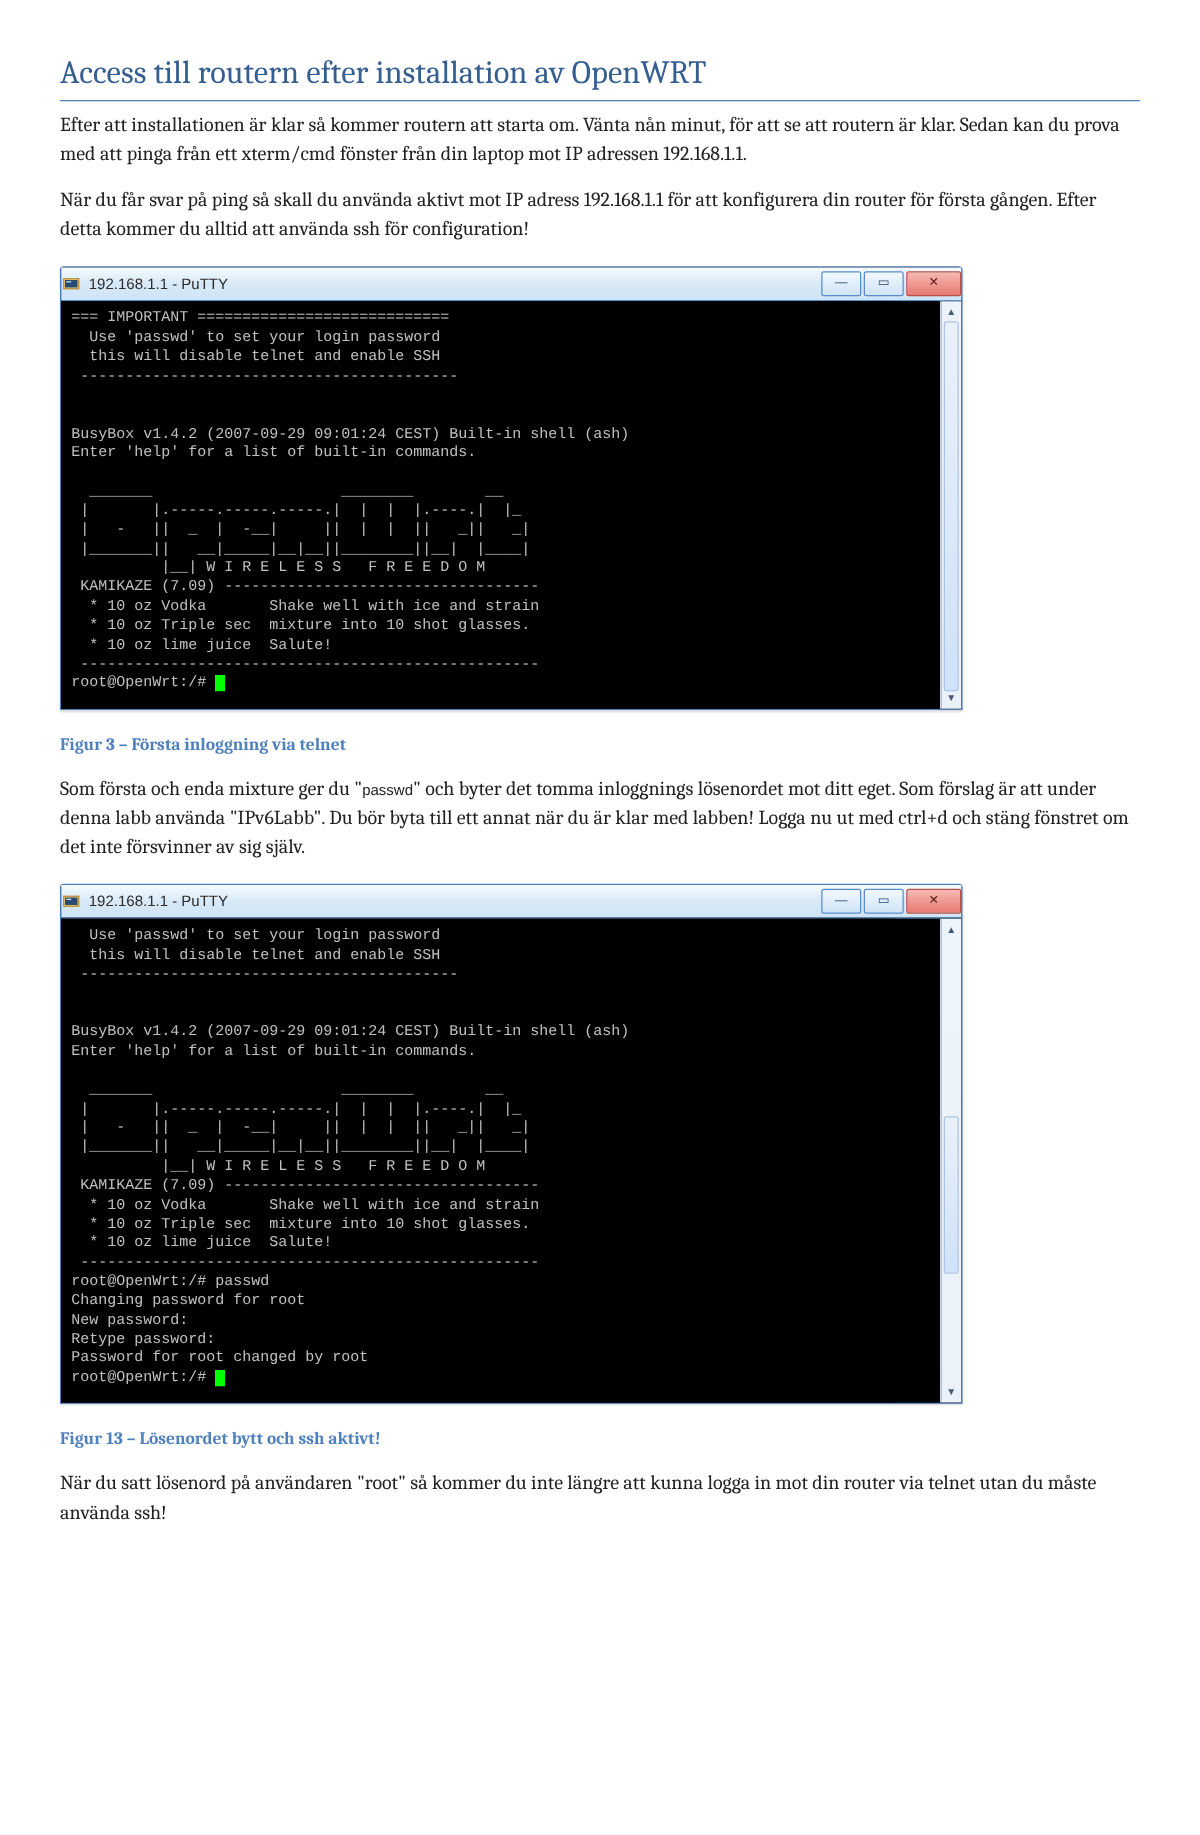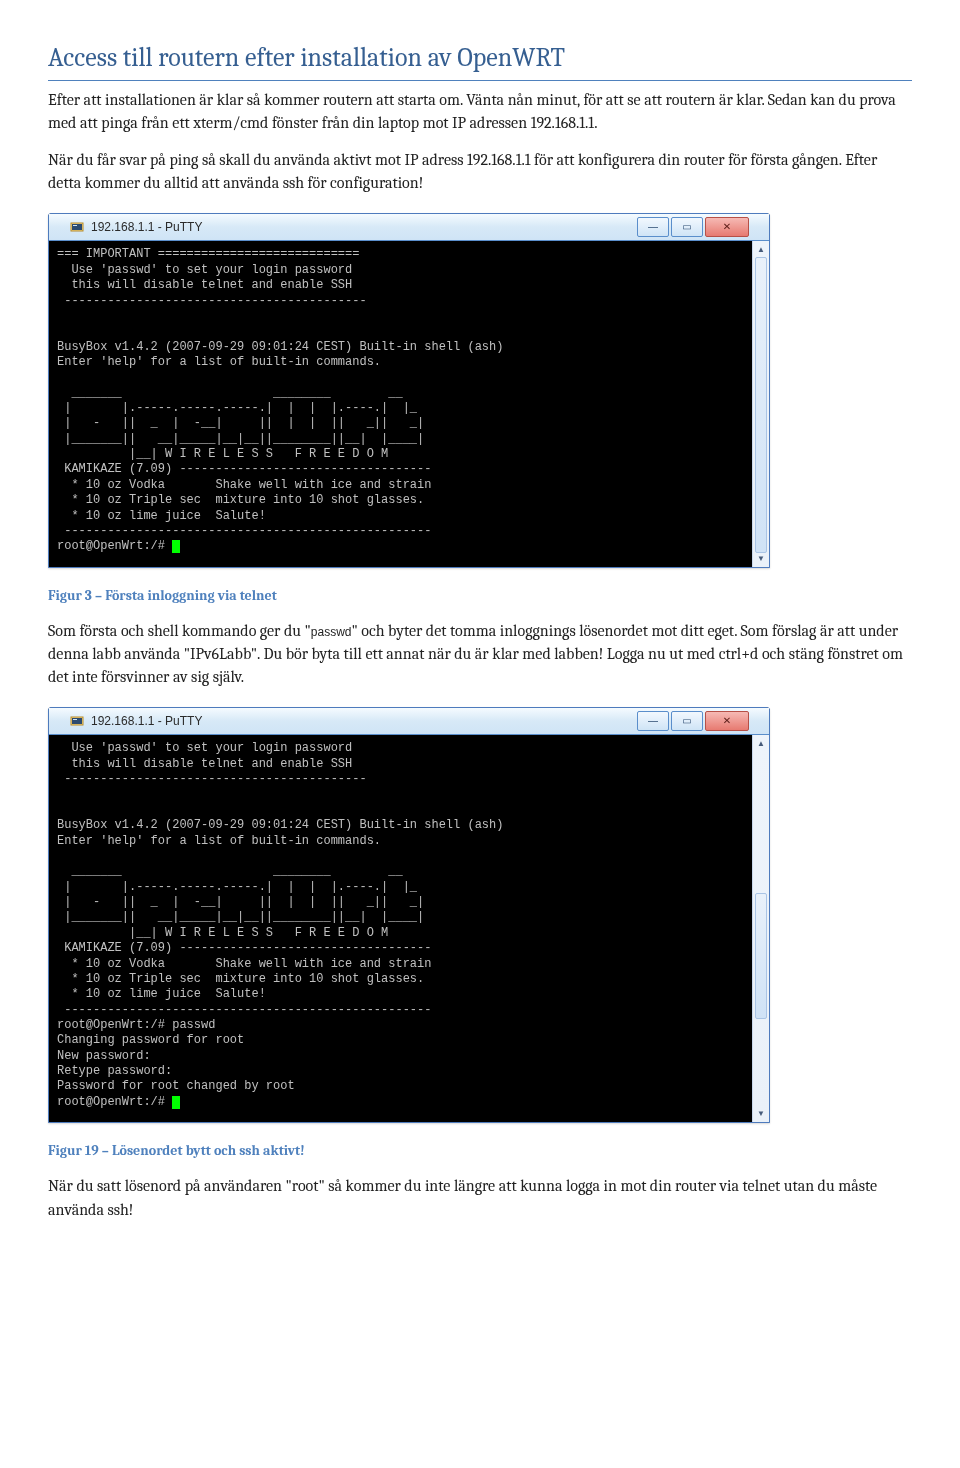--- a/index.html
+++ b/index.html
@@ -44,21 +44,21 @@
     width: 720px;
     margin: 18px 0;
     box-shadow: 0 1px 2px rgba(0,0,0,.15);
   }
   .titlebar {
     display: flex;
     align-items: center;
     height: 26px;
     background: linear-gradient(#f5fbff,#d7e9f7 50%,#cfe4f6);
     border-bottom: 1px solid #5a8ecb;
-    padding: 0 20px;
+    padding: 0 0;
     font-family: "Segoe UI", Tahoma, sans-serif;
     font-size: 12px;
     color: #2b2b2b;
   }
   .titlebar .icon {
     width: 16px; height: 16px;
     margin-right: 6px;
     display: inline-flex; align-items: center; justify-content: center;
   }
   .titlebar .title { flex: 1; }
@@ -167,21 +167,21 @@
         <div class="scroll-thumb" style="top:0;height:100%;"></div>
       </div>
       <div class="scroll-arrow">▼</div>
     </div>
   </div>
 </div>
 
 <span class="figure-caption">Figur 3 – Första inloggning via telnet</span>
 
 <p class="body">
-  <span>Som första och shell kommando ger du "</span><span class="mono">passwd</span><span>" och byter det tomma inloggnings lösenordet mot ditt eget. Som förslag är att under denna labb använda "IPv6Labb". Du bör byta till ett annat när du är klar med labben! Logga nu ut med ctrl+d och stäng fönstret om det inte försvinner av sig själv.</span>
+  <span>Som första och enda mixture ger du "</span><span class="mono">passwd</span><span>" och byter det tomma inloggnings lösenordet mot ditt eget. Som förslag är att under denna labb använda "IPv6Labb". Du bör byta till ett annat när du är klar med labben! Logga nu ut med ctrl+d och stäng fönstret om det inte försvinner av sig själv.</span>
 </p>
 
 <div class="window">
   <div class="titlebar">
     <span class="icon">
       <svg width="14" height="14" viewBox="0 0 14 14">
           <rect x="1" y="3" width="12" height="8" fill="#f6d98a" stroke="#b58a2b"></rect>
           <rect x="2" y="4" width="10" height="6" fill="#2b4a70"></rect>
           <rect x="3" y="5" width="4" height="1" fill="#cfe4f6"></rect>
         </svg>
@@ -221,15 +221,15 @@
     <div class="scrollbar">
       <div class="scroll-arrow">▲</div>
       <div class="scroll-track">
         <div class="scroll-thumb" style="top:40%;height:35%;"></div>
       </div>
       <div class="scroll-arrow">▼</div>
     </div>
   </div>
 </div>
 
-<span class="figure-caption">Figur 19 – Lösenordet bytt och ssh aktivt!</span>
+<span class="figure-caption">Figur 13 – Lösenordet bytt och ssh aktivt!</span>
 
 <p class="body">När du satt lösenord på användaren "root" så kommer du inte längre att kunna logga in mot din router via telnet utan du måste använda ssh!</p>
 
 </body></html>

